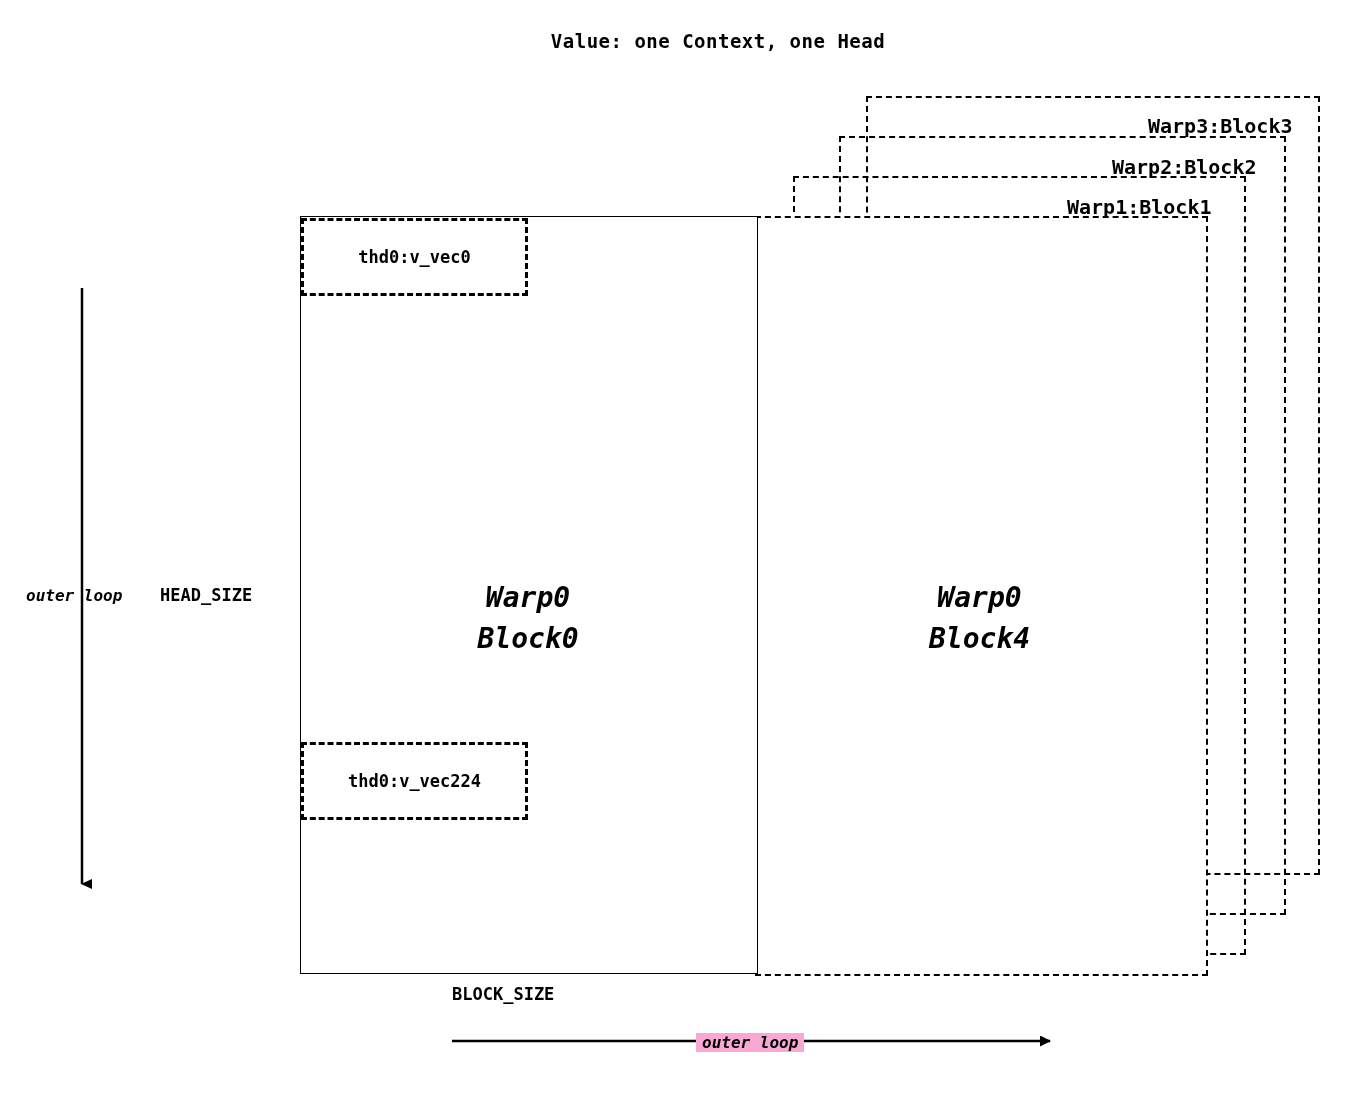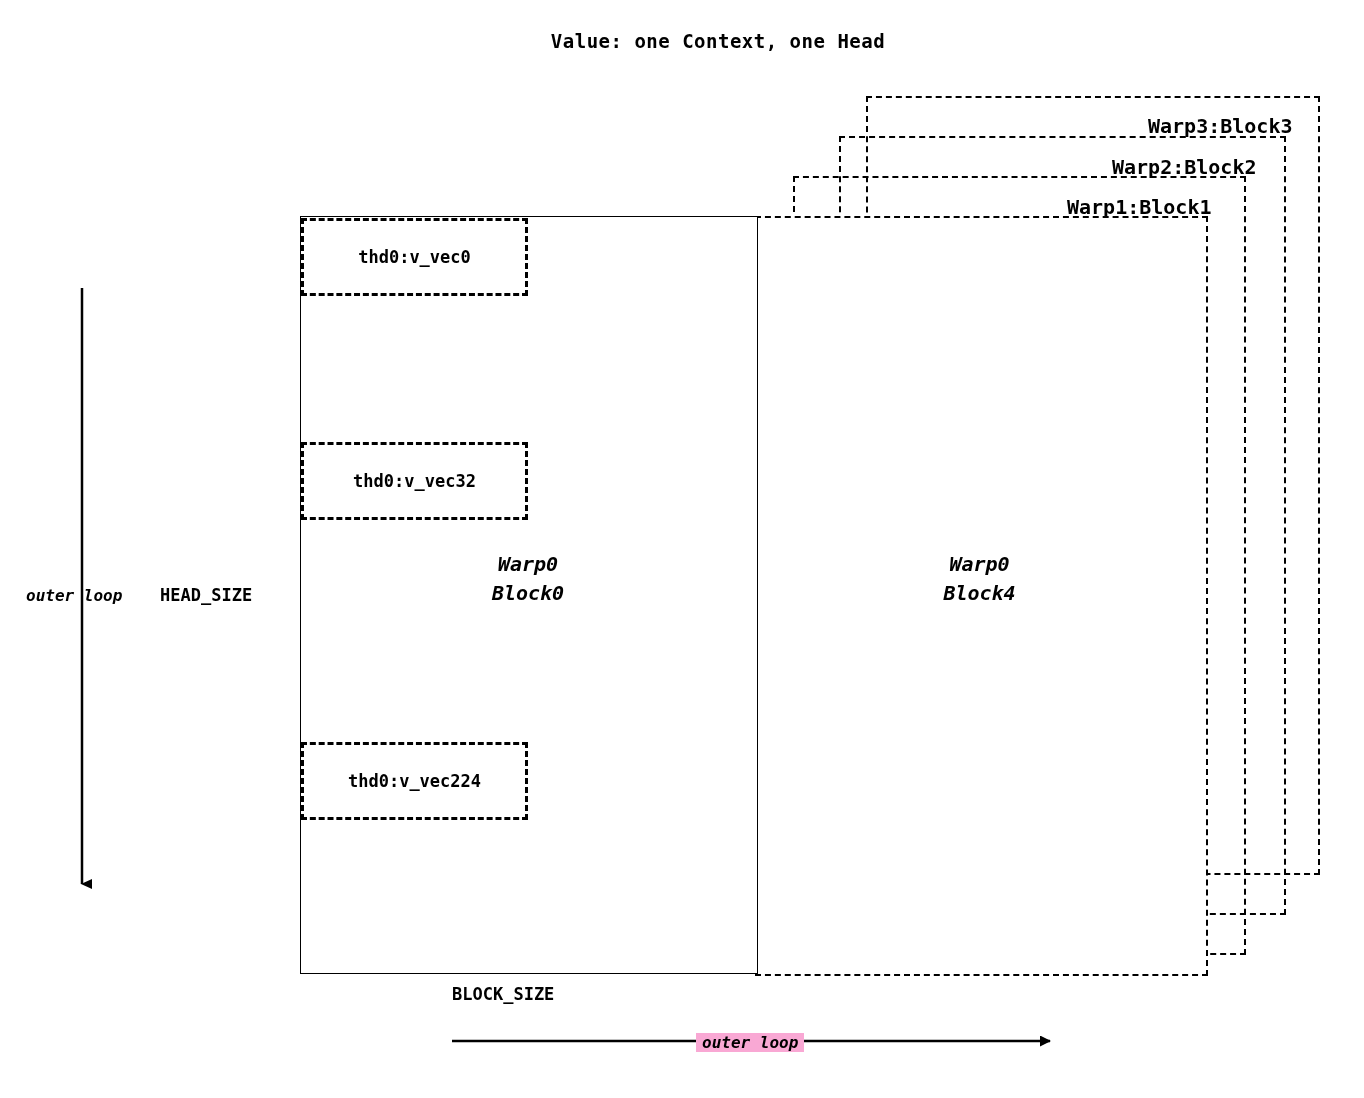--- a/index.html
+++ b/index.html
@@ -63,25 +63,26 @@
     align-items: center;
     justify-content: center;
     font-size: 17px;
     font-weight: bold;
     box-sizing: border-box;
   }
 
   
   .warp-label {
     text-align: center;
-    font-size: 20px;
+    font-size: 28px;
     font-weight: bold;
     font-style: italic;
     line-height: 1.45;
     white-space: pre-line;
+    margin-top: 28px;
   }
 
   
   .axis-text {
     font-size: 17px;
     font-weight: bold;
     white-space: nowrap;
   }
   .axis-italic {
     font-size: 16px;
@@ -109,21 +110,20 @@
   <div class="abs back-label" style="left:1067px; top:195px;">Warp1:Block1</div>
 
   <div class="abs block4" style="left:755px; top:216px; width:449px; height:756px;"></div>
   <div class="abs warp-label" style="left:755px; top:550px; width:449px;">Warp0
 Block4</div>
 
   <div class="abs block0" style="left:300px; top:216px; width:456px; height:756px;"></div>
 
   <div class="abs cell" style="left:301px; top:218px; width:227px; height:78px;">thd0:v_vec0</div>
 
-  <div class="abs cell" style="left:301px; top:442px; width:227px; height:78px;">thd0:v_vec32</div>
 
   <div class="abs cell" style="left:301px; top:742px; width:227px; height:78px;">thd0:v_vec224</div>
 
   <div class="abs warp-label" style="left:300px; top:550px; width:456px;">Warp0
 Block0</div>
 
   <svg class="abs" width="40" height="620" style="left:62px; top:288px;">
     <defs>
       <marker id="arrowDown" markerWidth="12" markerHeight="12" refX="5" refY="10" orient="auto" markerUnits="userSpaceOnUse">
         <path d="M0,0 L5,11 L10,0 Z" fill="#000000"></path>

